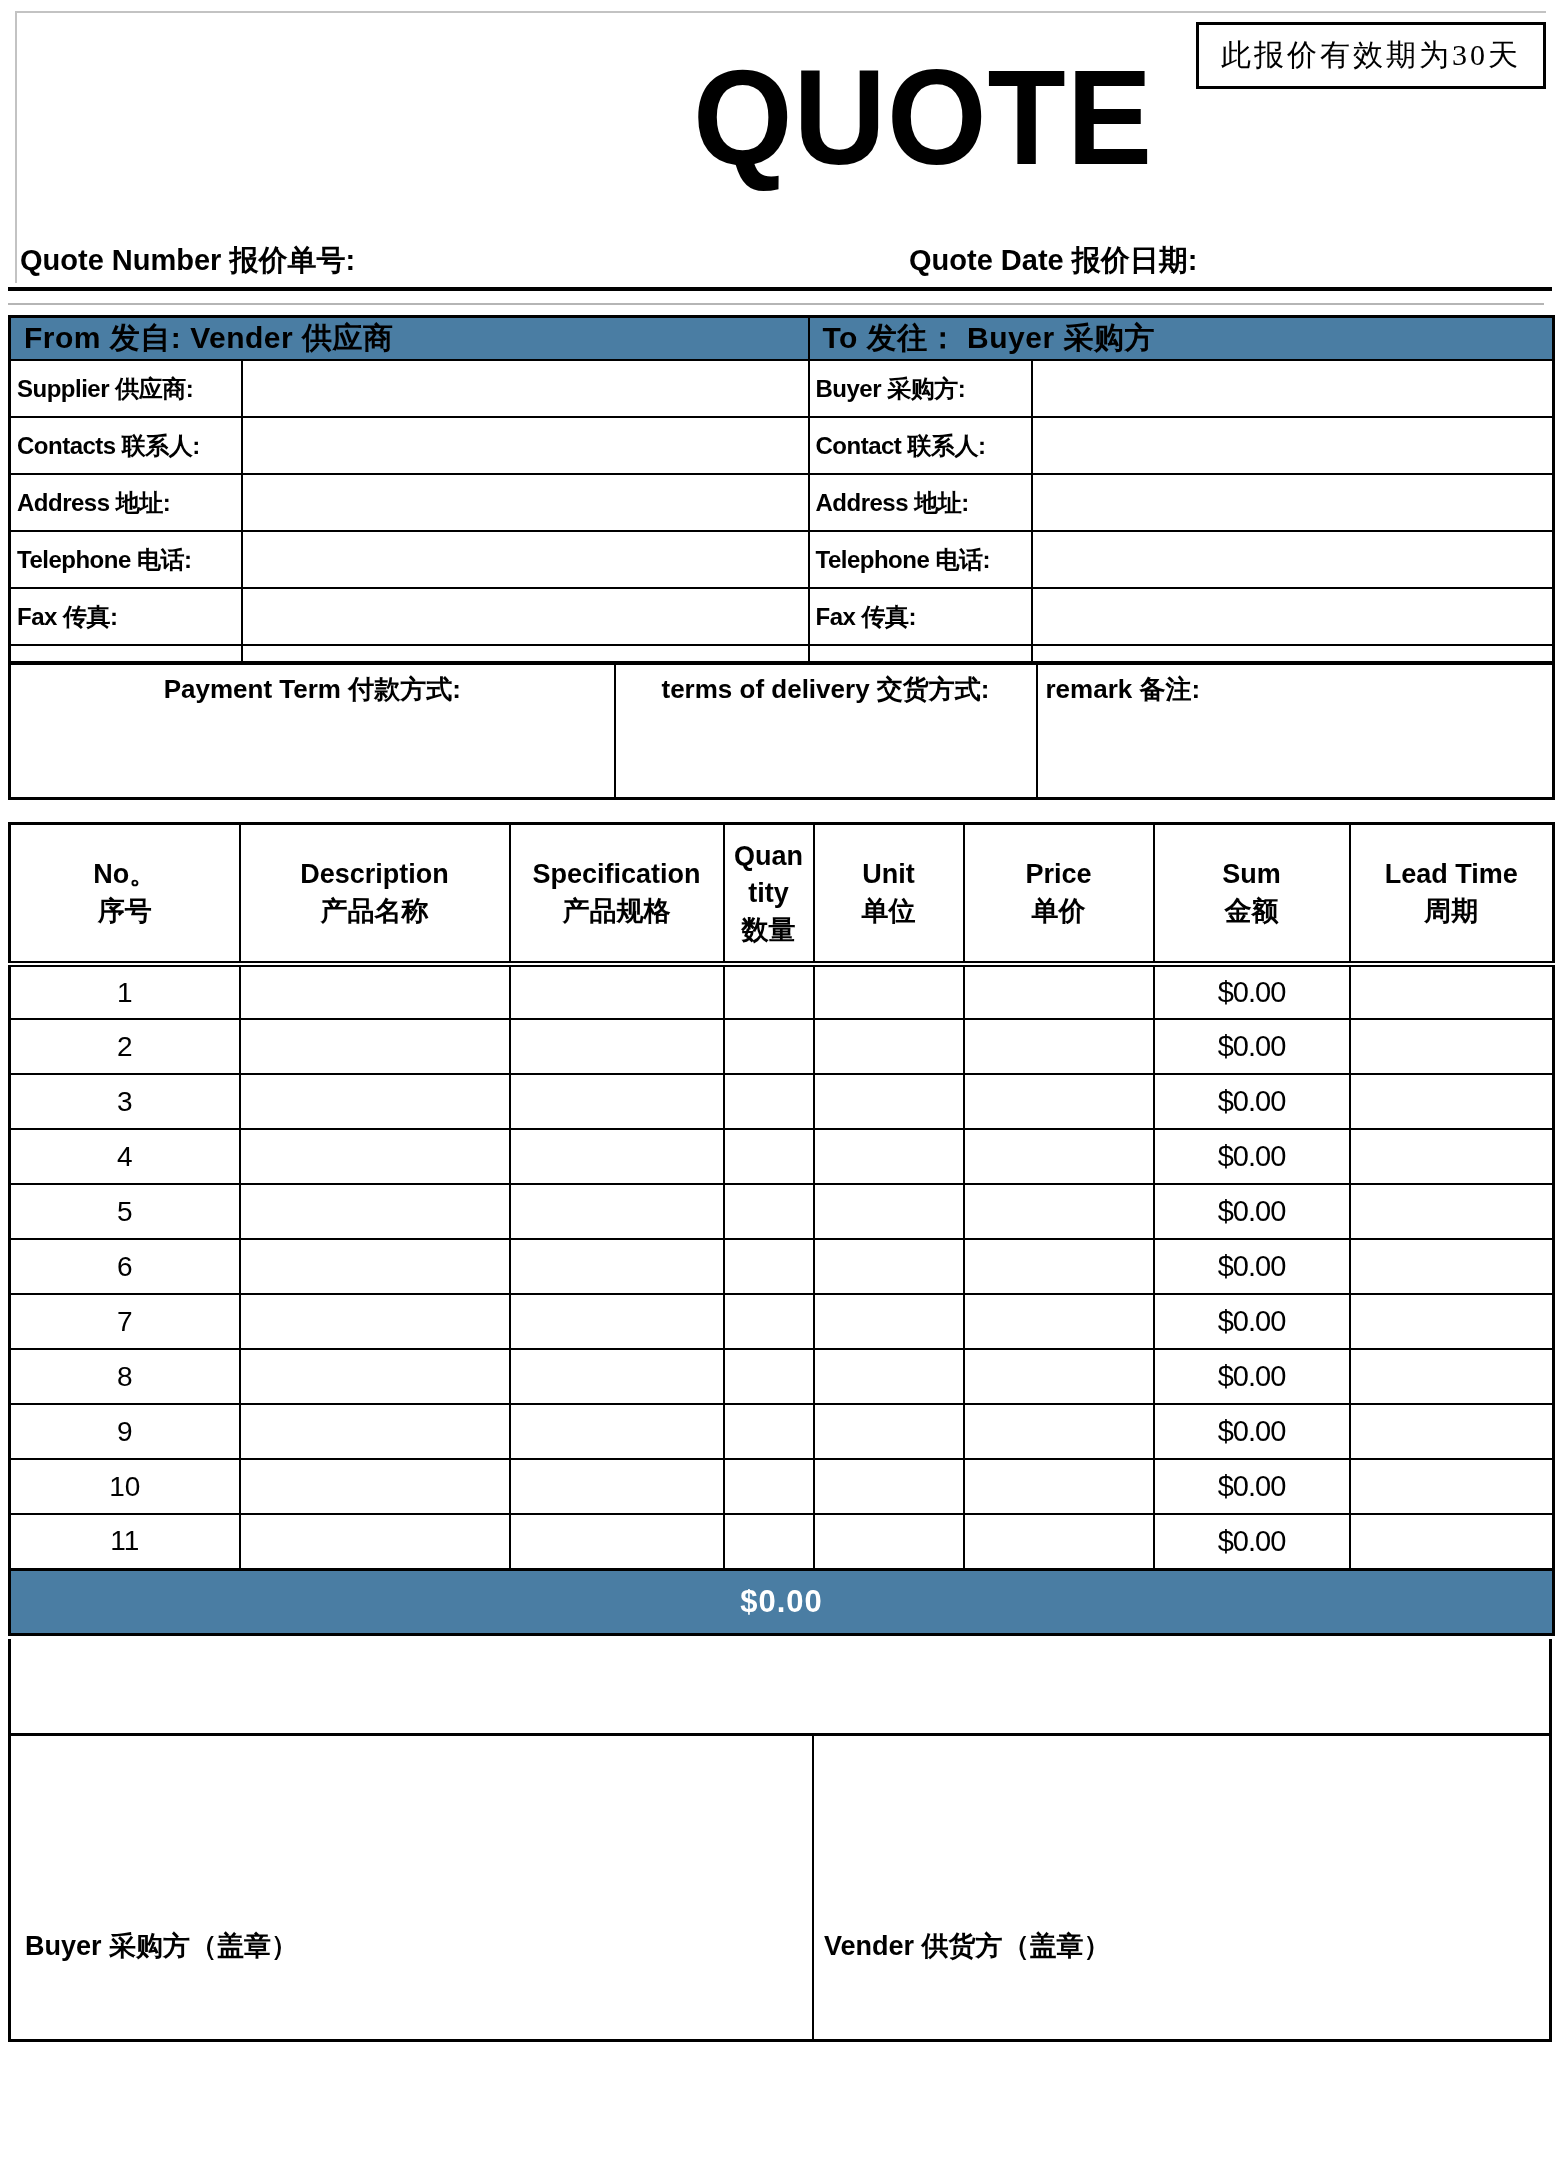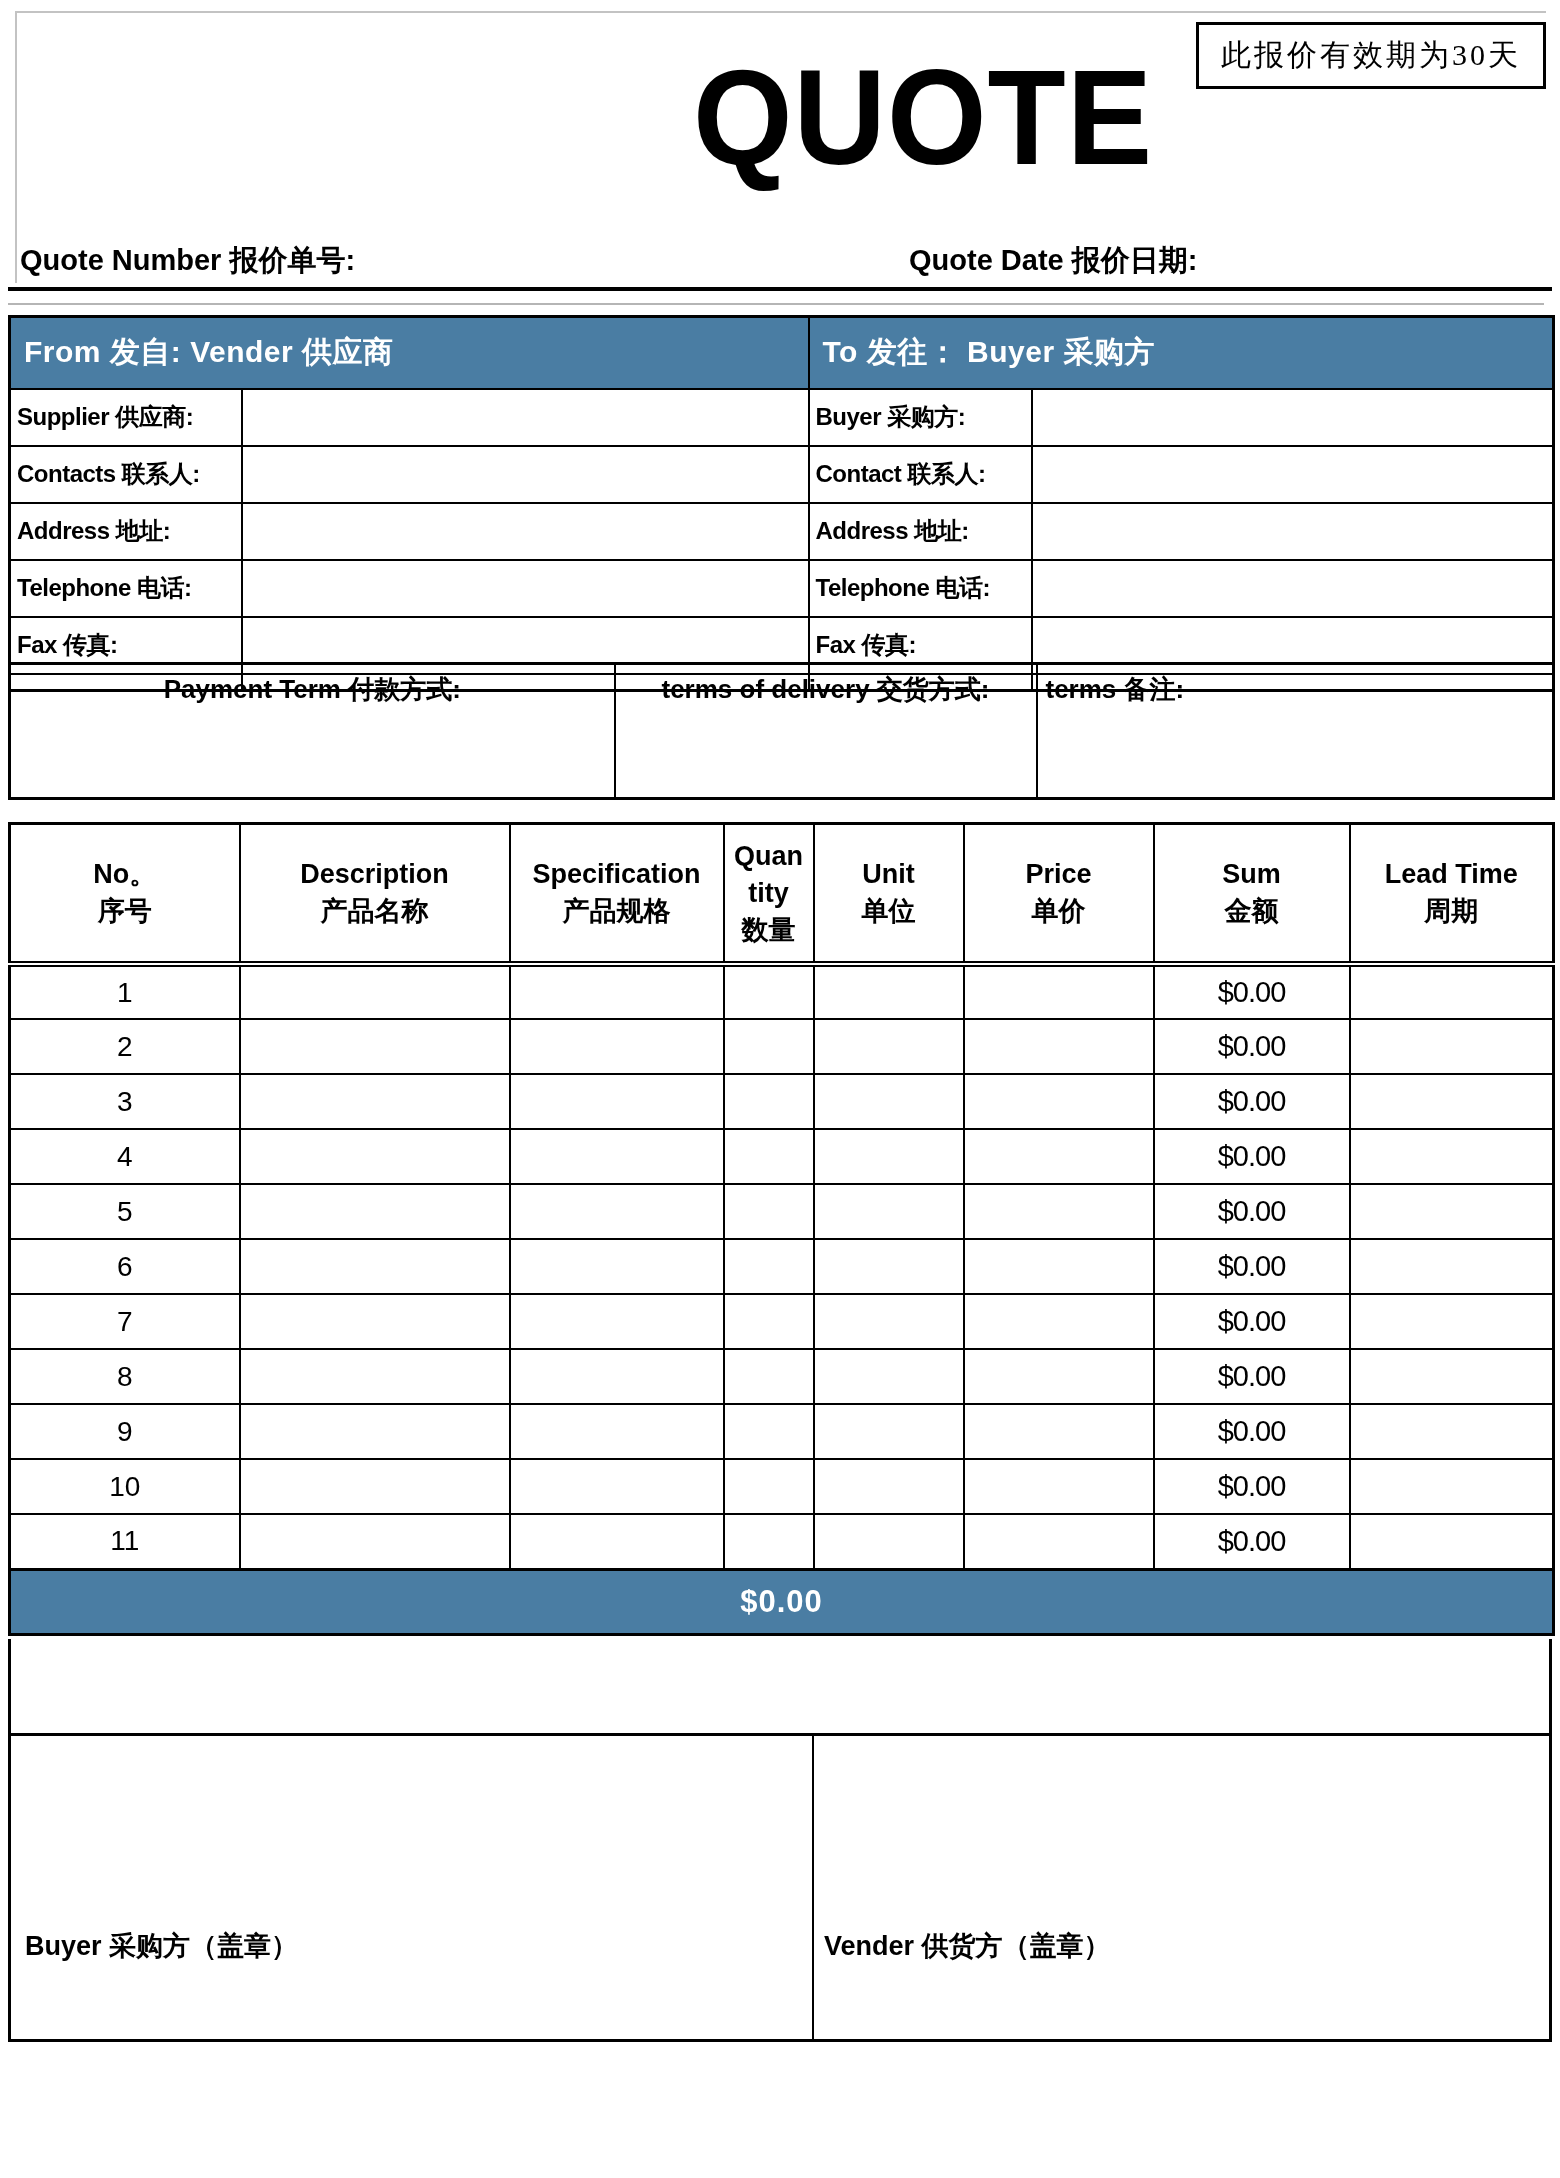--- a/index.html
+++ b/index.html
@@ -24,21 +24,21 @@
   .qlabel{position:absolute;top:241px;font-size:29px;font-weight:bold;white-space:nowrap;text-align:center;}
   .q-num{left:20px;}
   .q-date{left:868px;margin-left:41px;}
   .rule{position:absolute;left:8px;top:287px;width:1544px;height:4px;background:#000;}
 
   
   table{border-collapse:collapse;table-layout:fixed;}
   .parties{position:absolute;left:8px;top:315px;width:1544px;border:3px solid #000;}
   .parties td{border:2px solid #000;padding:0;vertical-align:middle;box-sizing:border-box;
               overflow:hidden;white-space:nowrap;}
-  .parties .hd{height:72px;color:#ffffff;font-size:30px;font-weight:bold;padding-left:13px;letter-spacing:0.5px;}
+  .parties .hd{height:43px;color:#000000;font-size:30px;font-weight:bold;padding-left:13px;letter-spacing:0.5px;}
   .parties tr.r{height:57px;}
   .parties .lbl{font-size:24px;font-weight:bold;padding-left:6px;letter-spacing:-0.5px;}
   .parties tr.narrow{height:17px;}
 
   
   .termsbox{position:absolute;left:8px;top:662px;width:1544px;height:105px;border:3px solid #000;}
   .termsbox td{border:2px solid #000;vertical-align:top;box-sizing:border-box;
                font-size:26px;font-weight:bold;padding-top:7px;height:135px;}
   .termsbox td.c{text-align:center;}
   .termsbox td.l{text-align:left;padding-left:8px;}
@@ -140,21 +140,21 @@
   <table class="termsbox">
     <colgroup>
         <col style="width:605px">
         <col style="width:422px">
         <col style="width:517px">
       </colgroup>
     <tbody>
       <tr>
         <td class="c">Payment Term 付款方式:</td>
         <td class="c">terms of delivery 交货方式:</td>
-        <td class="l">terms 备注:</td>
+        <td class="l">remark 备注:</td>
       </tr>
     </tbody>
   </table>
 
   <table class="items">
     <colgroup>
       <col style="width:230px">
         <col style="width:270px">
         <col style="width:214px">
         <col style="width:90px">

